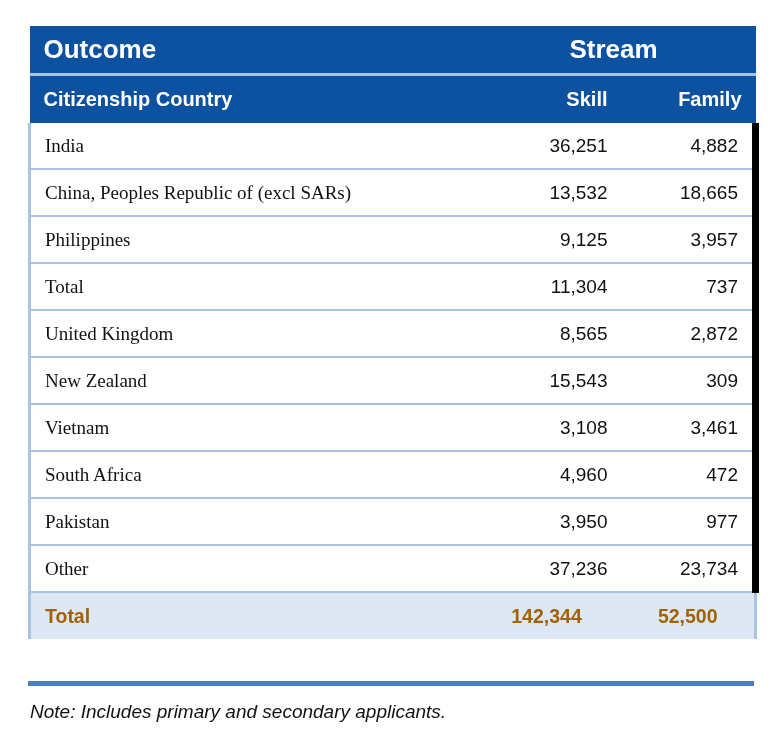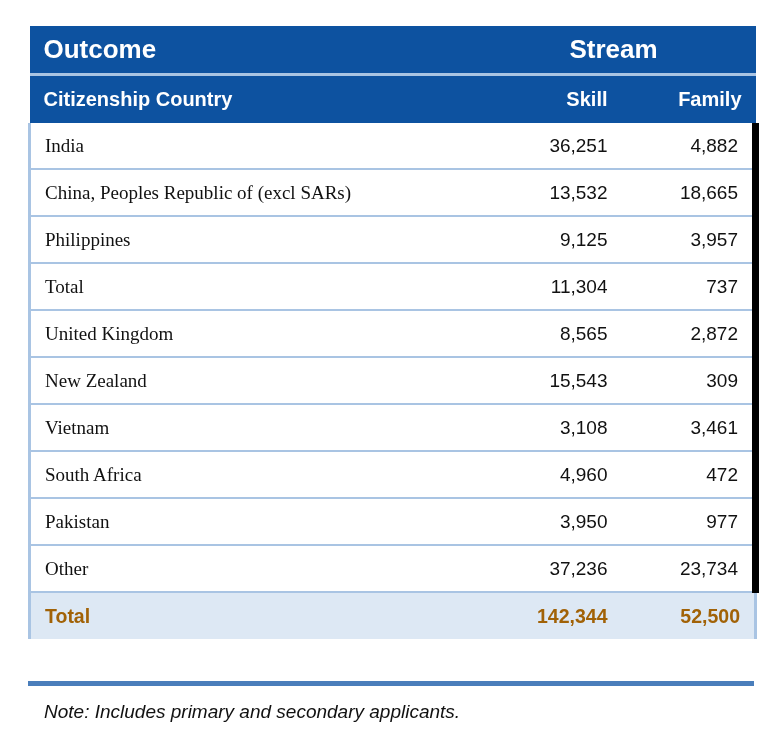--- a/index.html
+++ b/index.html
@@ -121,38 +121,38 @@
     vertical-align: middle;
     border-bottom: none;
     border-left: none;
     border-right: none;
   }
   tbody tr.total-row td.country {
     text-align: left;
     border-left: 3px solid #a9c4e3;
   }
   tbody tr.total-row td.num {
-    text-align: right;
+    text-align: center;
   }
   tbody tr.total-row td.num.last {
     border-right: 3px solid #a9c4e3;
   }
 
   .bottom-rule {
     position: absolute;
     left: 28px;
     top: 681px;
     width: 726px;
     height: 5px;
     background: #4a7ebb;
   }
 
   .note {
     position: absolute;
-    left: 44px;
+    left: 30px;
     top: 701px;
     font-size: 19px;
     font-style: italic;
     color: #111111;
     white-space: nowrap;
   }
 </style>
 </head>
 <body>
 

